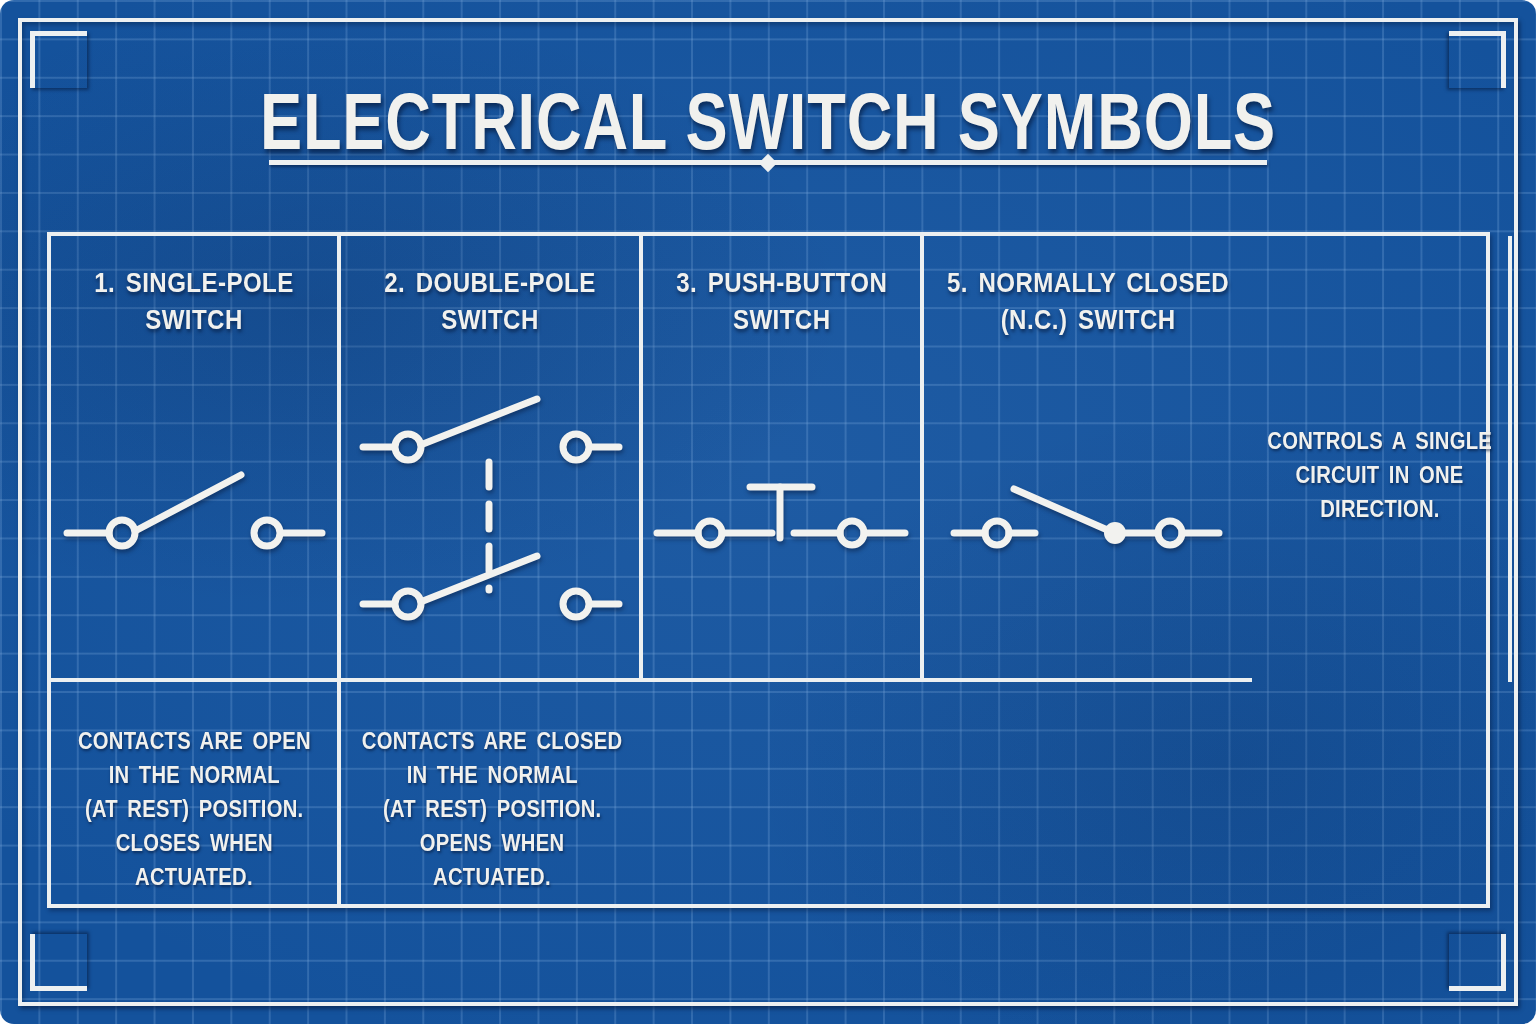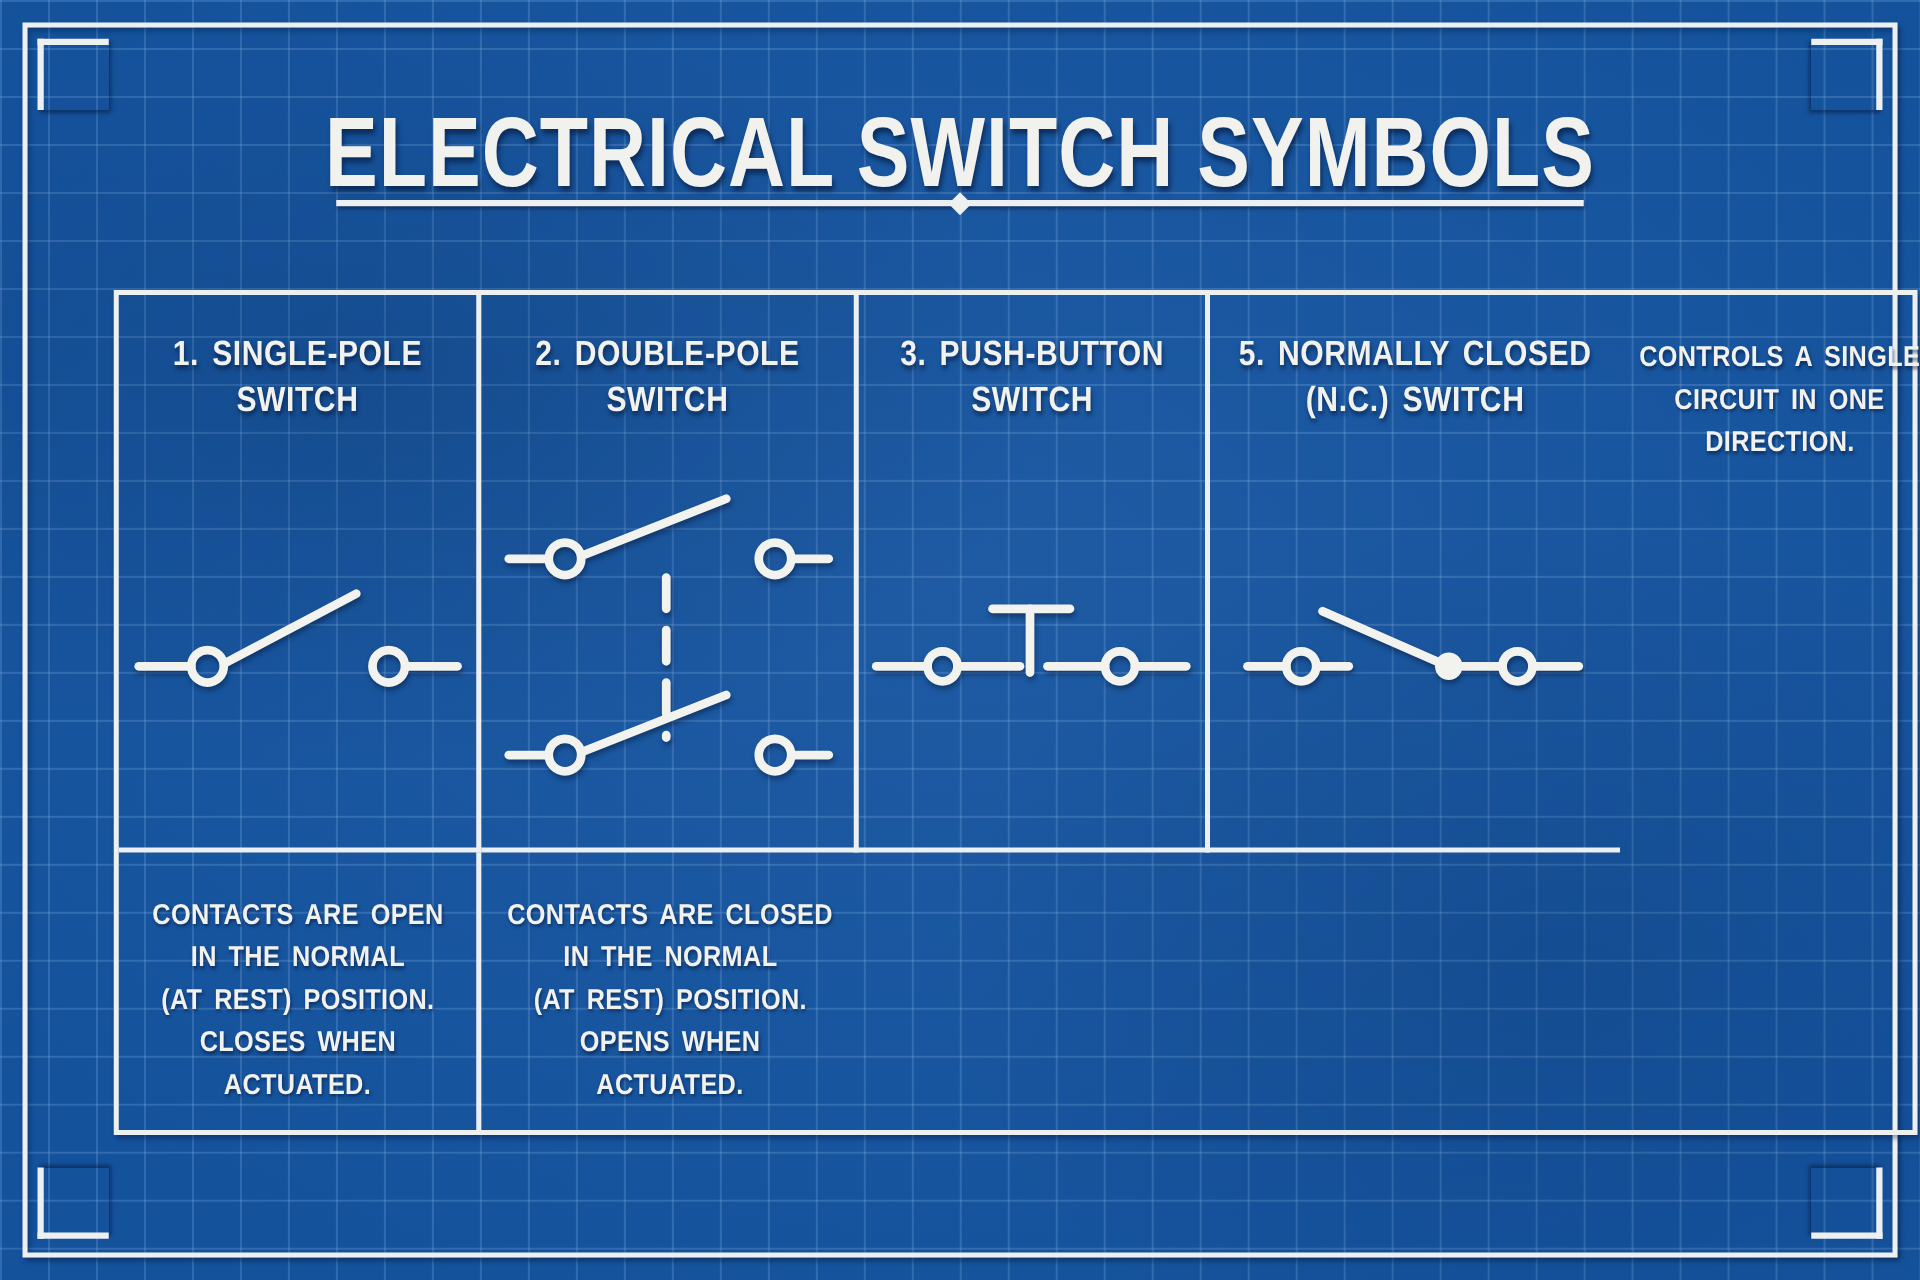--- a/index.html
+++ b/index.html
@@ -15,20 +15,21 @@
     width: 1536px;
     height: 1024px;
     background-color: #14529c;
     background-image:
       radial-gradient(ellipse 900px 500px at 20% 30%, rgba(6,30,70,0.18), transparent 60%),
       radial-gradient(ellipse 800px 600px at 80% 75%, rgba(6,30,70,0.15), transparent 60%),
       radial-gradient(ellipse 1400px 900px at 50% 45%, rgba(120,170,225,0.10), transparent 70%),
       linear-gradient(rgba(125,170,220,0.28) 1.5px, transparent 1.5px),
       linear-gradient(90deg, rgba(125,170,220,0.28) 1.5px, transparent 1.5px);
     background-size: auto, auto, auto, 38.4px 38.4px, 38.4px 38.4px;
+    border-radius: 14px;
   }
   .frame {
     position: absolute;
     inset: 18px;
     border: 4px solid #edf0f1;
     box-shadow: 2px 3px 4px rgba(4,20,52,0.55), inset 2px 3px 4px rgba(4,20,52,0.35);
     pointer-events: none;
   }
   .bracket { position: absolute; width: 52px; height: 52px; pointer-events: none; }
   .bracket.tl { top: 31px;  left: 30px;  border-top: 5px solid #edf0f1; border-left: 5px solid #edf0f1; box-shadow: 2px 2px 3px rgba(4,20,52,0.5); }
@@ -79,40 +80,39 @@
     left: 47px;
     top: 232px;
     width: 1443px;
     height: 676px;
     box-sizing: border-box;
     border: 4px solid #edf0f1;
     display: grid;
     grid-template-columns: repeat(5, 1fr);
     grid-template-rows: 446px 1fr;
     box-shadow: 2px 3px 4px rgba(4,20,52,0.4);
-    margin-left: 44px;
   }
   .cell {
     box-sizing: border-box;
     border-right: 4px solid #edf0f1;
     color: #f1f1ee;
   }
   .cell.last { border-right: none; }
   .cell.symbol-cell {
     border-bottom: 4px solid #edf0f1;
     display: flex;
     flex-direction: column;
     align-items: center;
     padding-top: 28px;
   }
   .cell.desc-cell {
     display: flex;
     flex-direction: column;
     align-items: center;
-    justify-content: flex-start;
+    justify-content: center;
     padding-top: 32px;
   }
   .col-title {
     text-align: center;
     font-weight: bold;
     font-size: 28px;
     line-height: 37px;
     letter-spacing: 0.5px;
     word-spacing: 4px;
     transform: scaleX(0.86);

